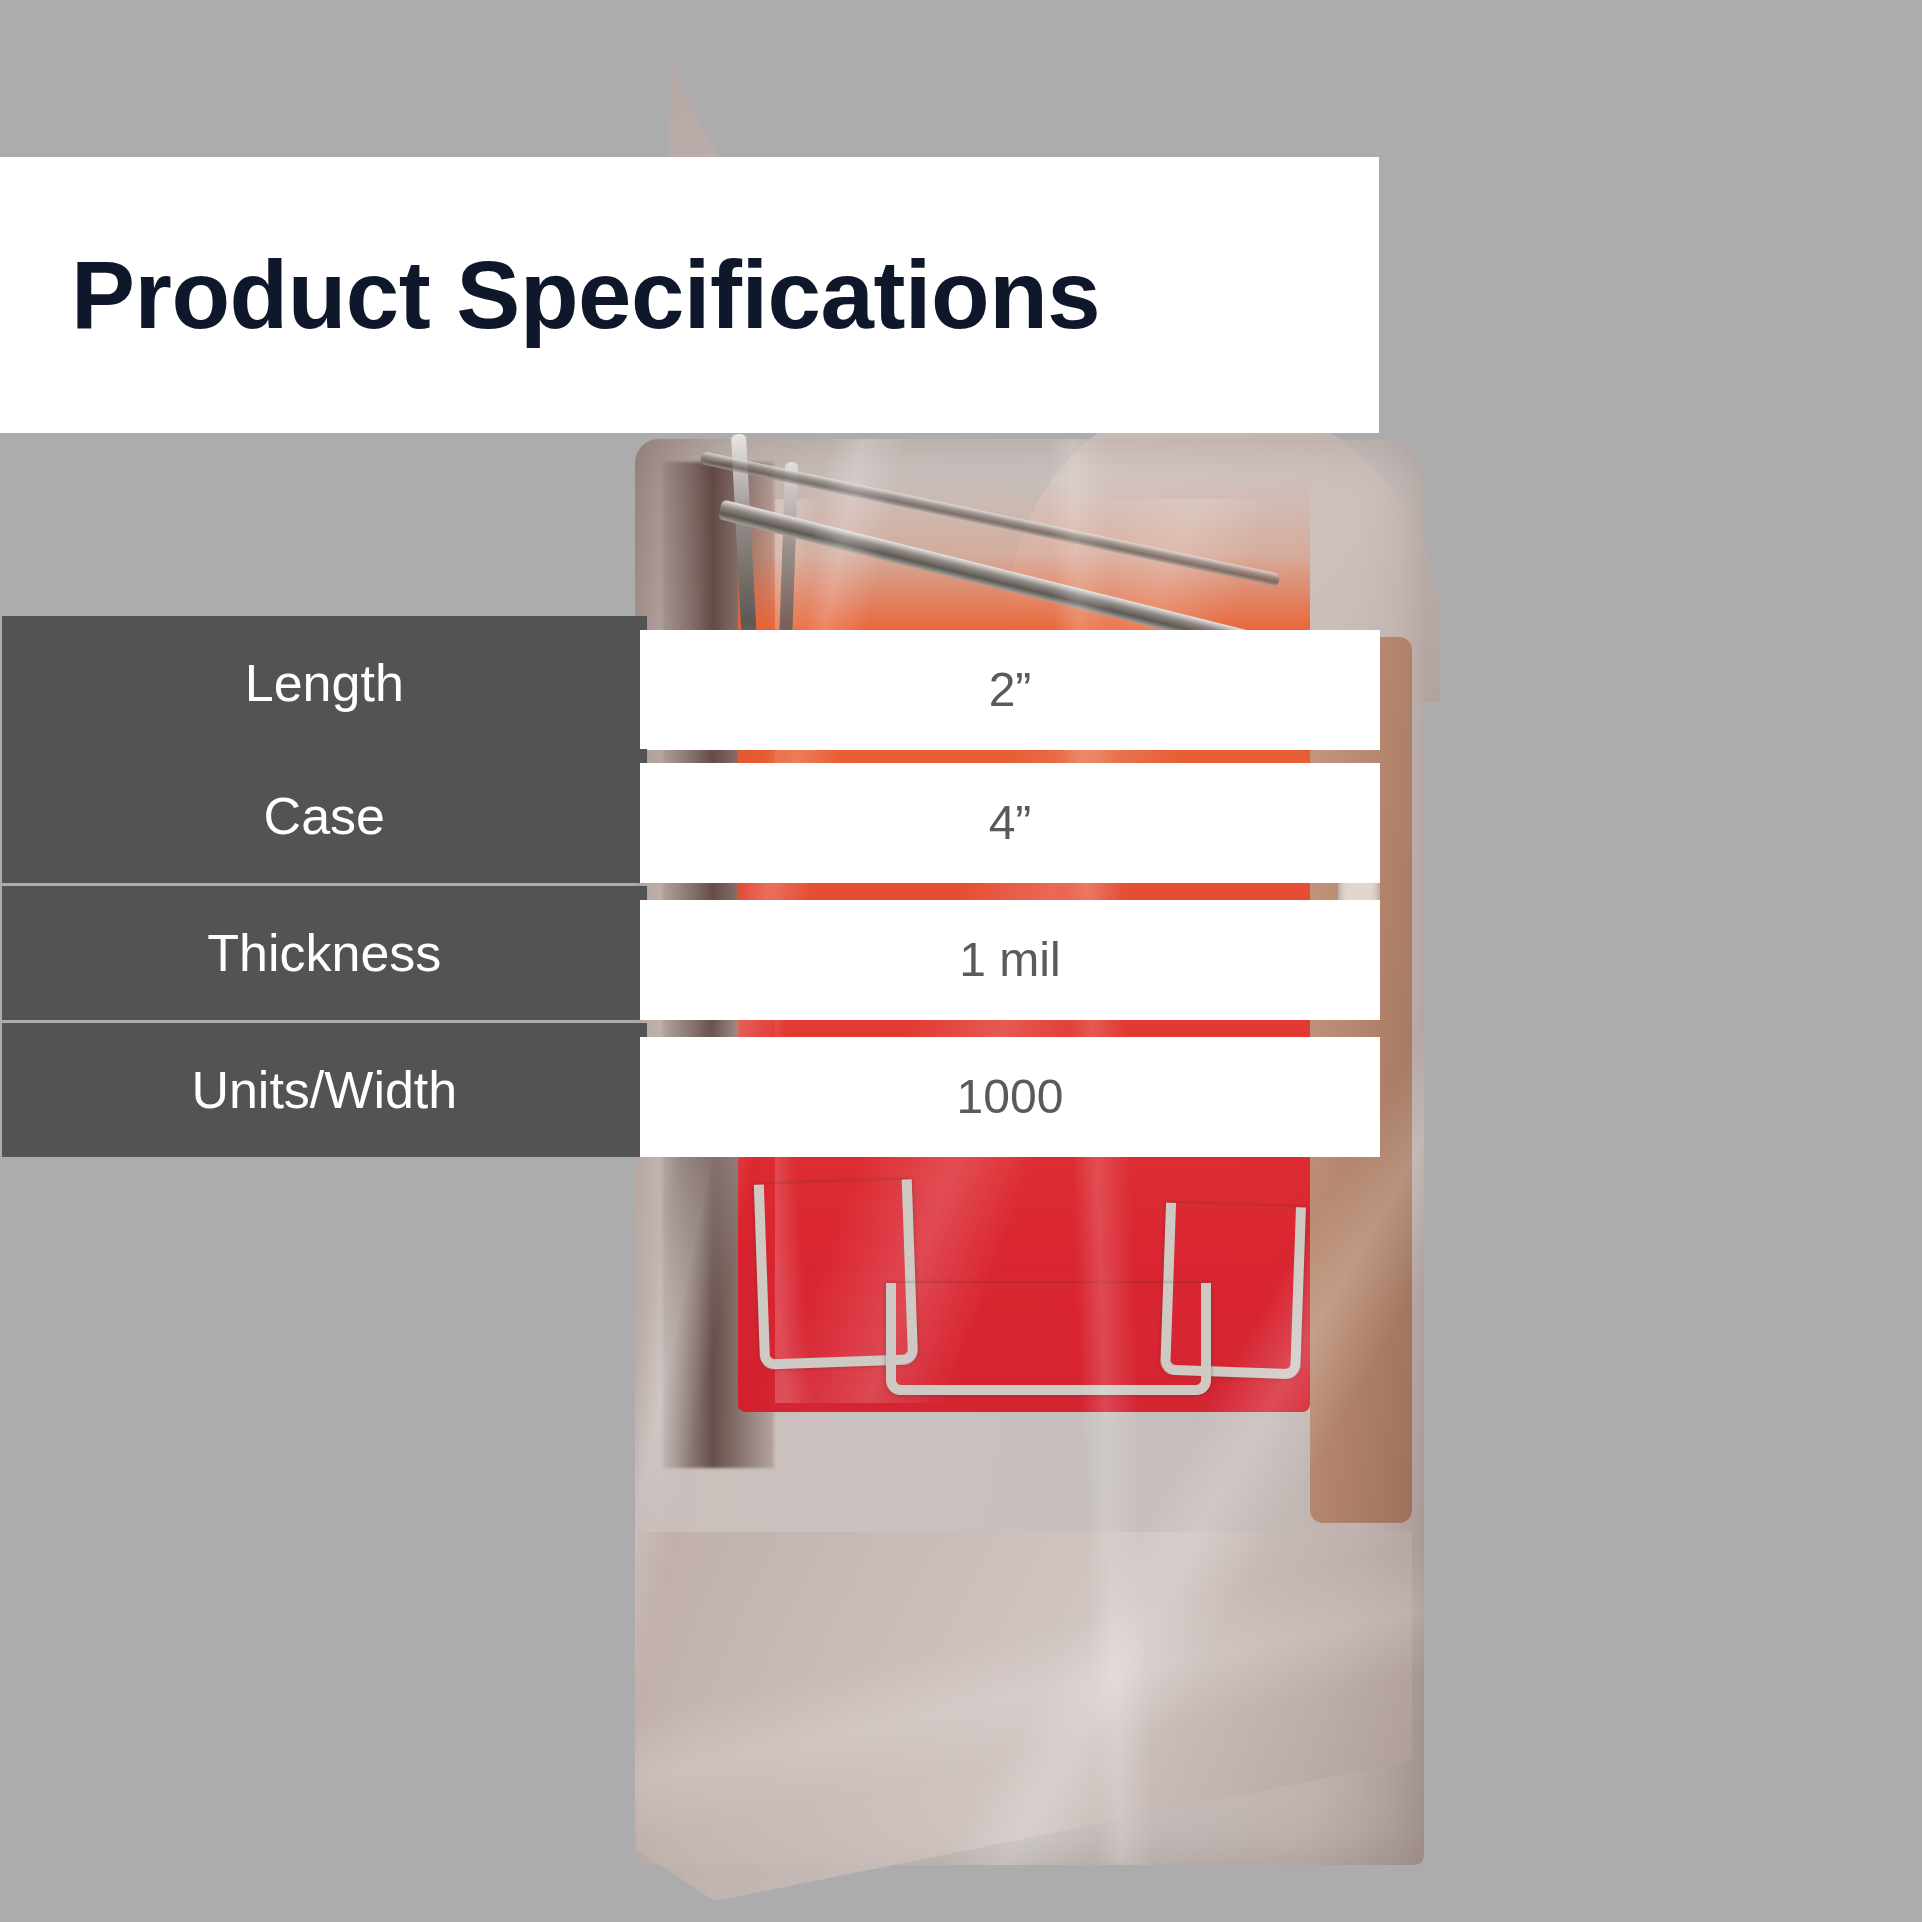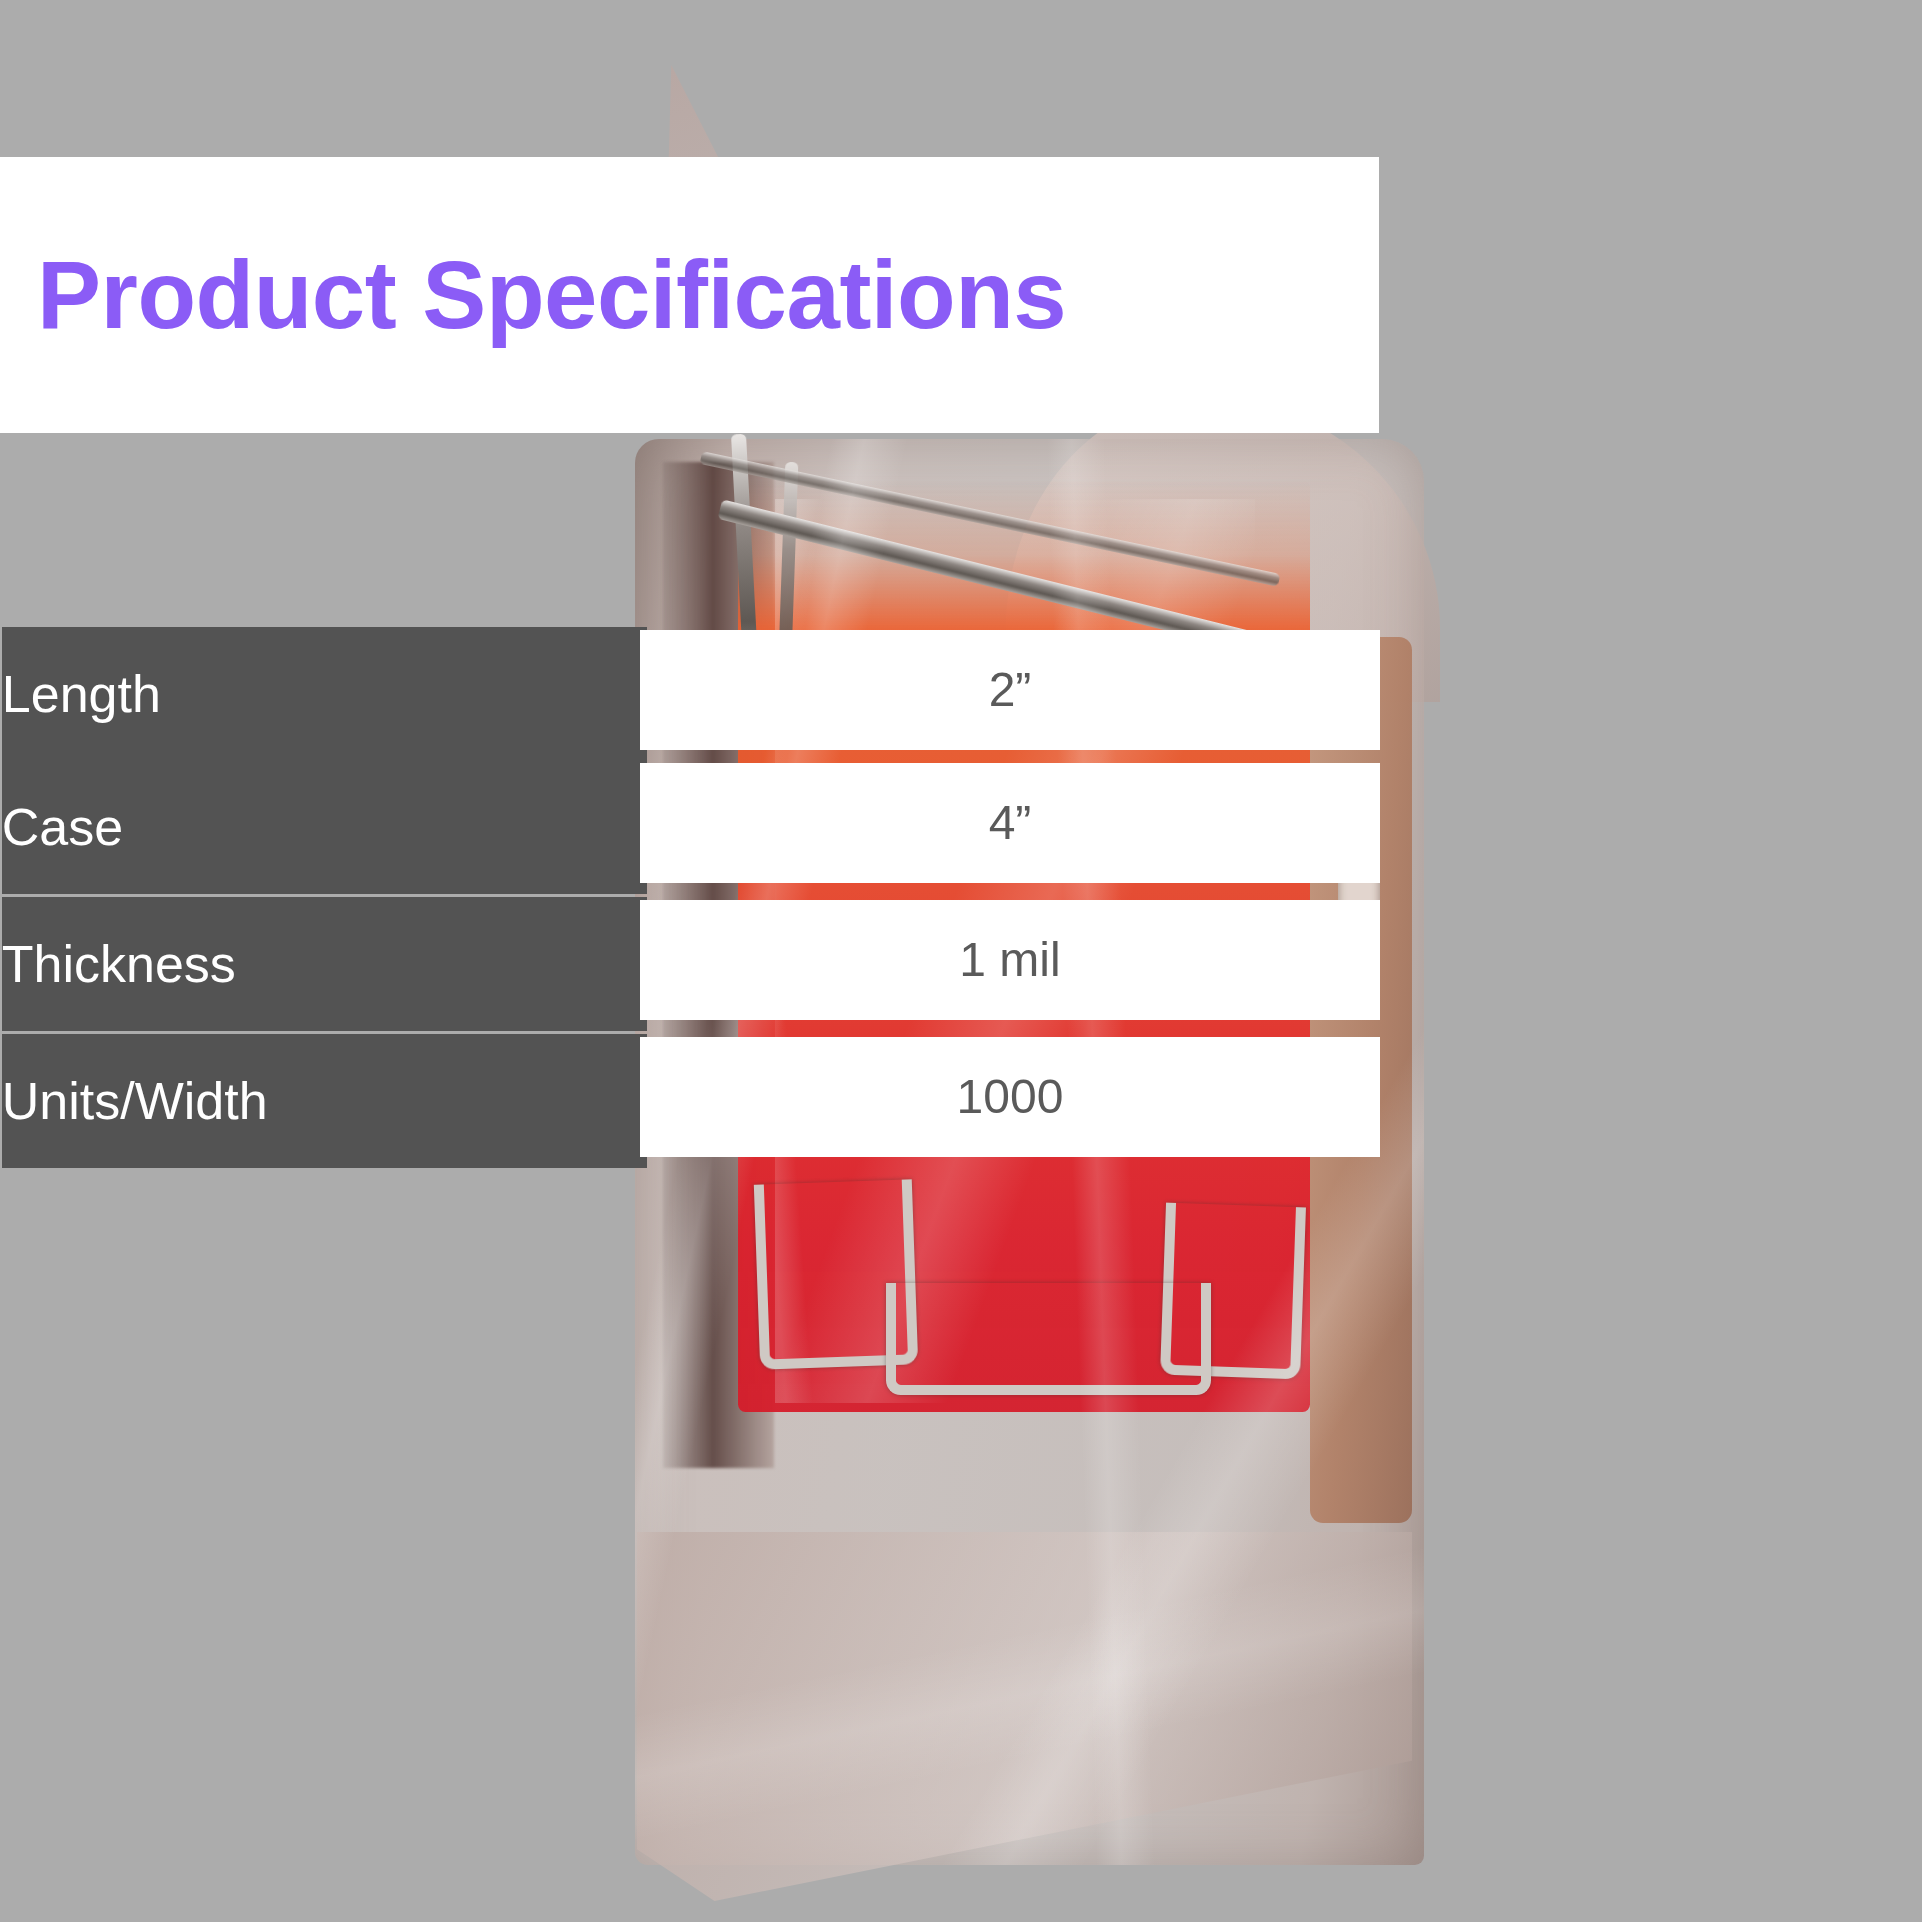--- a/index.html
+++ b/index.html
@@ -202,24 +202,24 @@
     position: absolute;
     left: 0;
     top: 157px;
     width: 1379px;
     height: 276px;
     background: #ffffff;
     display: flex;
     align-items: center;
   }
   .title-text {
-    margin-left: 37px;
+    margin-left: 71px;
     font-size: 96px;
     font-weight: 700;
-    color: #8b5cf6;
+    color: #0f172a;
     letter-spacing: -0.5px;
     line-height: 1;
     white-space: nowrap;
   }
 
   
   .spec-rows {
     position: absolute;
     left: 0;
     top: 0;
@@ -234,22 +234,21 @@
   }
   .spec-label {
     position: absolute;
     left: 1.8px;
     top: 0;
     width: 645px;
     height: 134px;
     background: #535353;
     display: flex;
     align-items: center;
-    justify-content: flex-start;
-    margin-top: 11px;
+    justify-content: center;
   }
   .spec-label-text {
     color: #ffffff;
     font-size: 52px;
     font-weight: 400;
     line-height: 1;
   }
   .spec-value {
     position: absolute;
     left: 640px;

